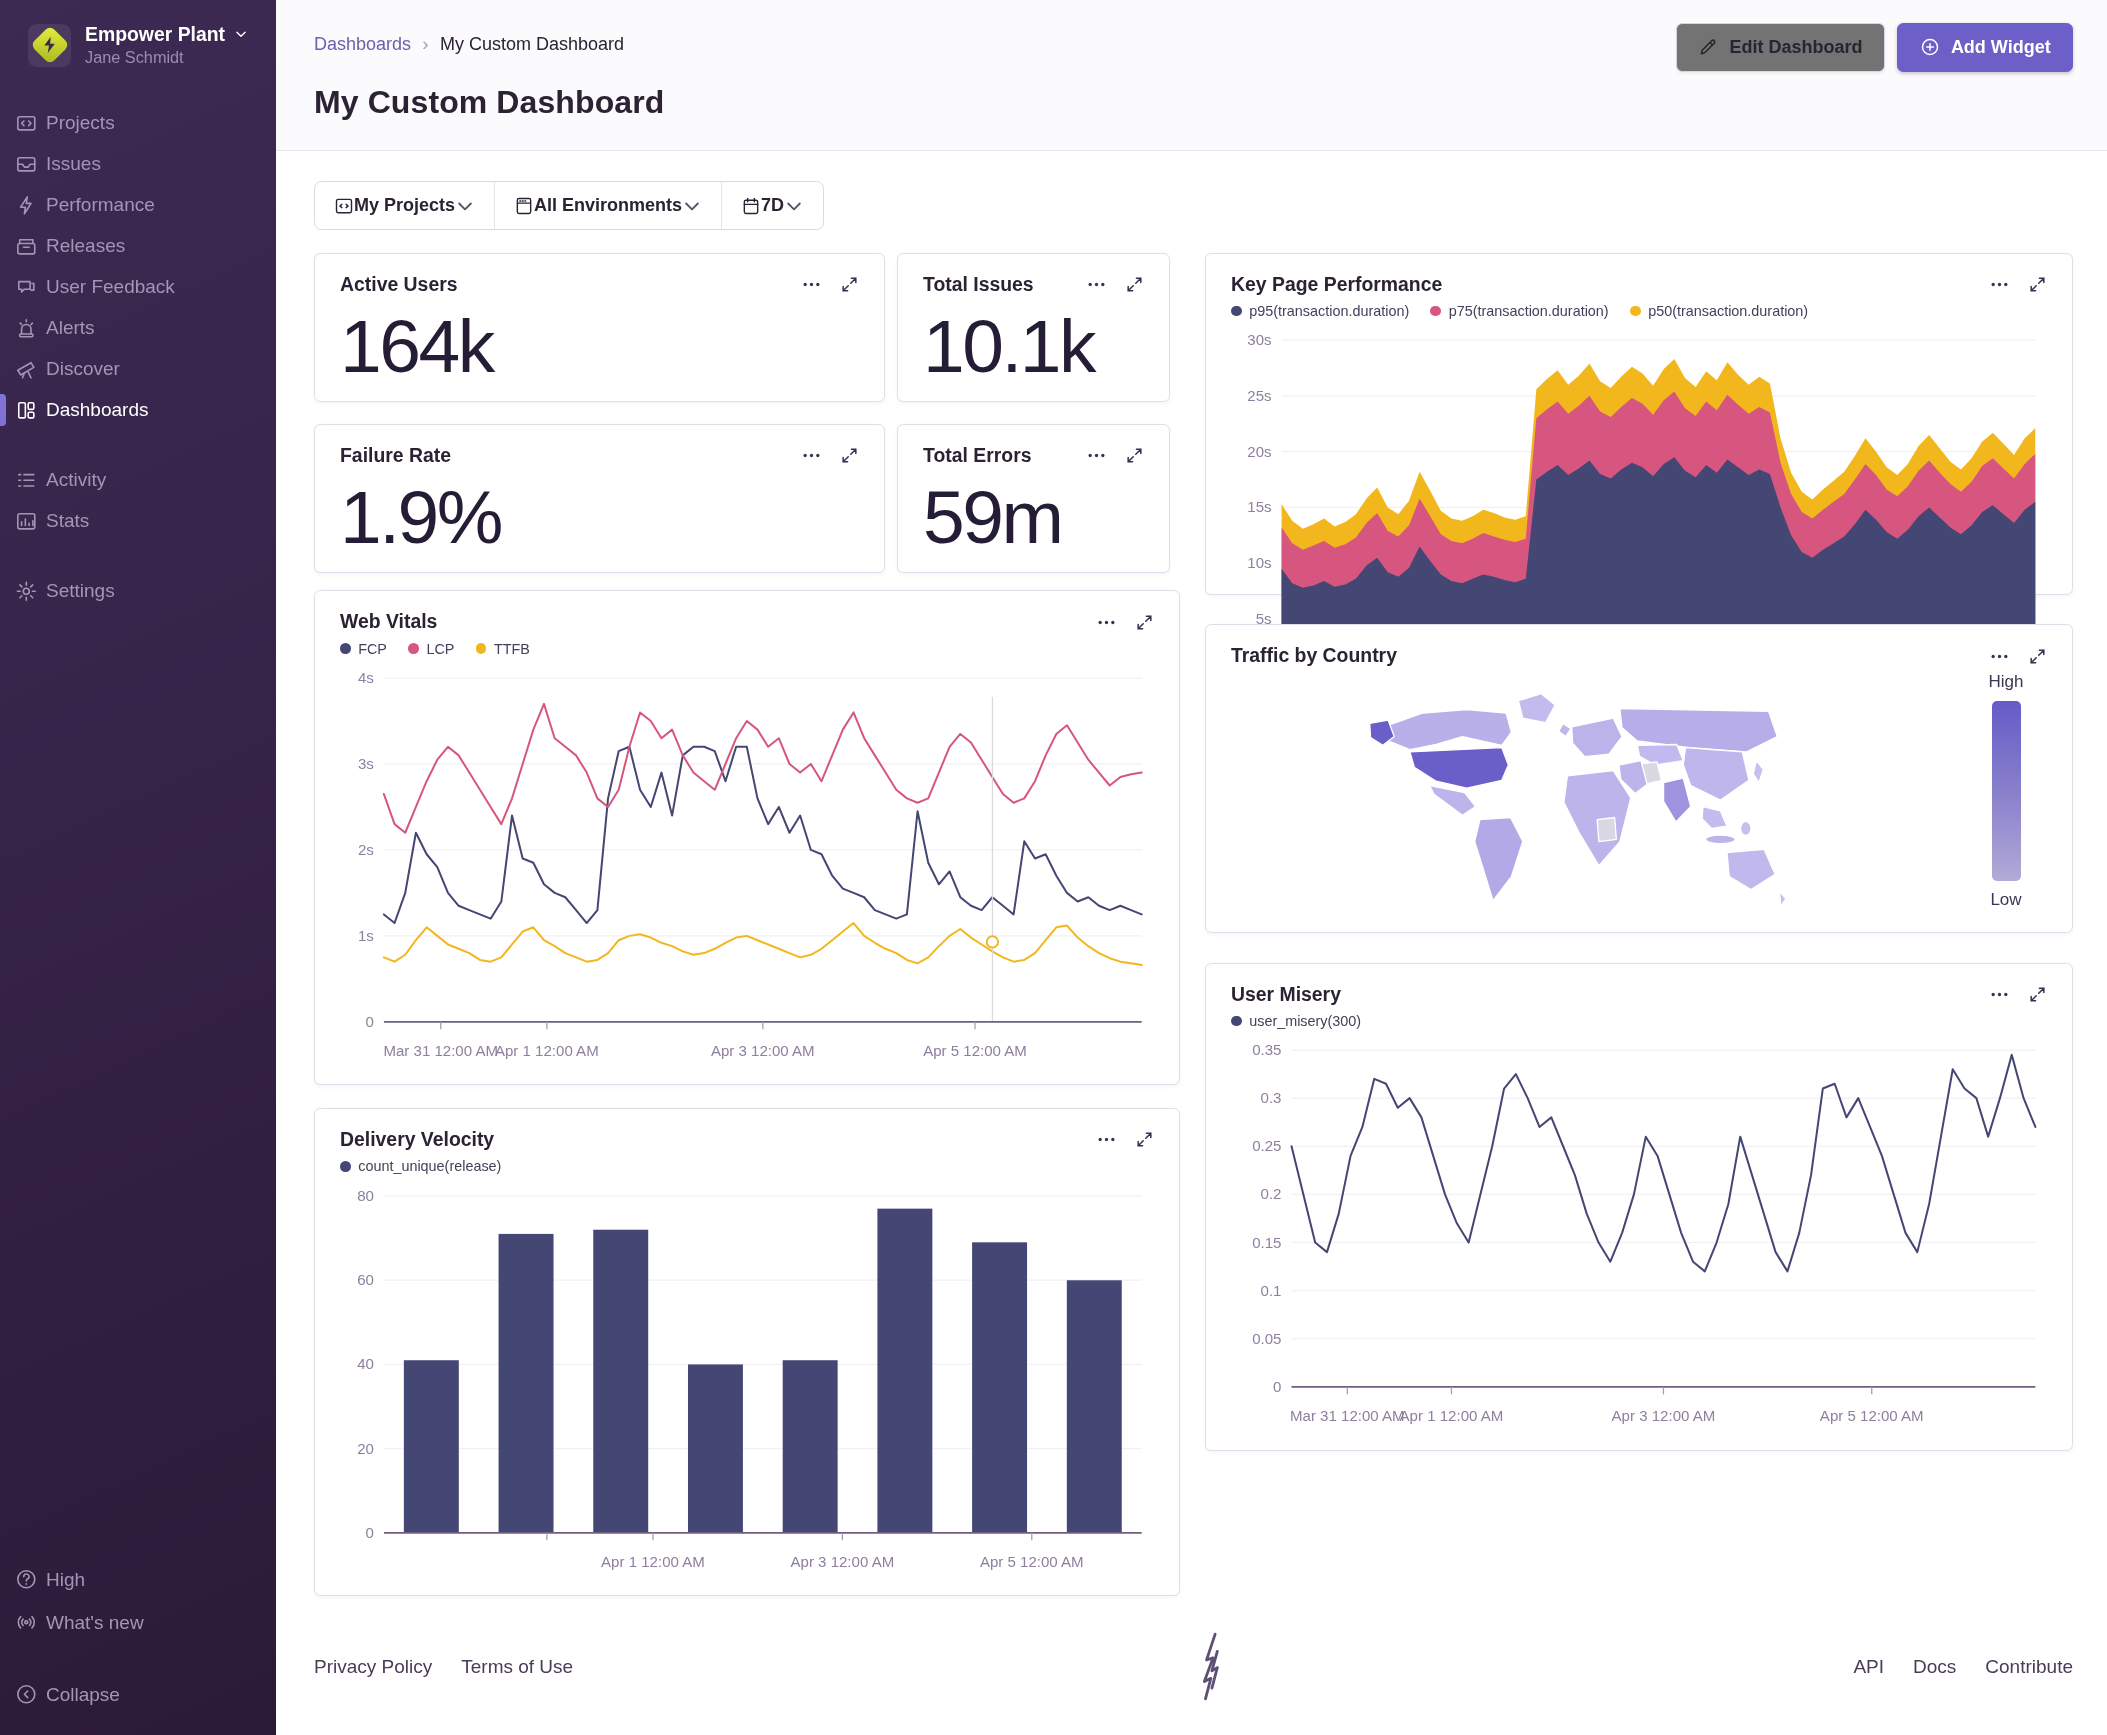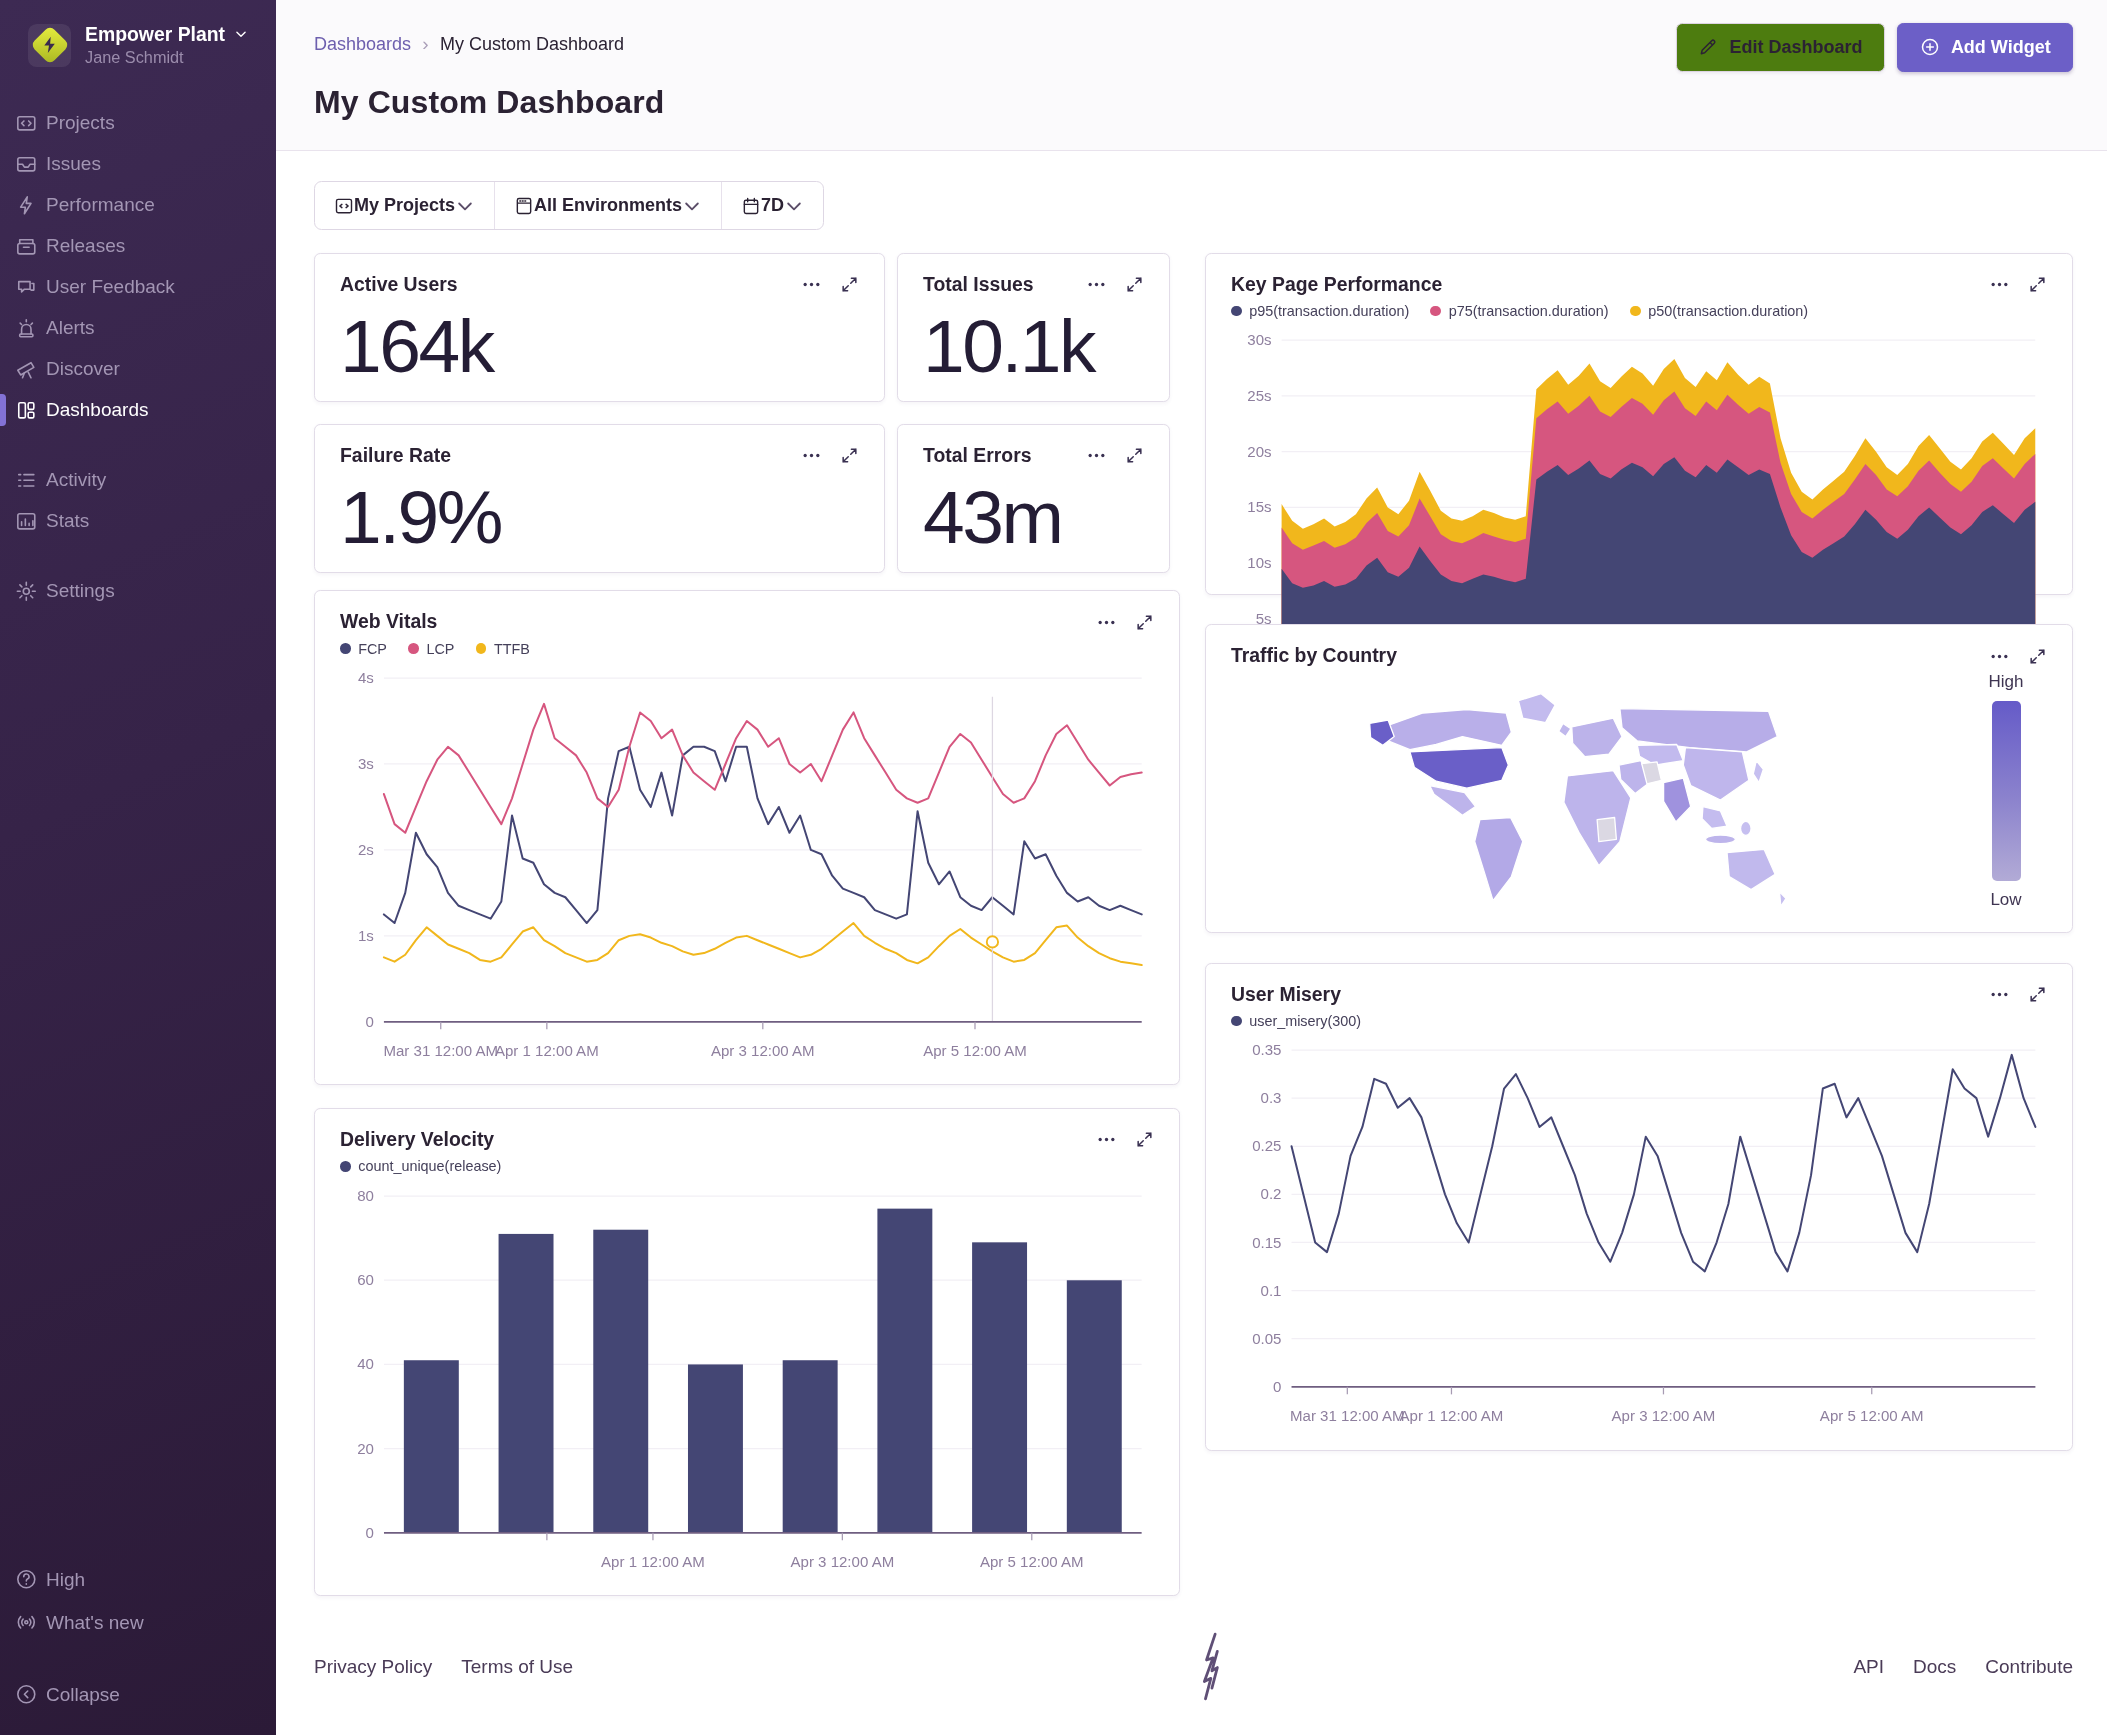--- a/index.html
+++ b/index.html
@@ -37,21 +37,21 @@
   
   header{height:151px;background:#fbfafc;border-bottom:1.3px solid #e9e3ed;position:relative;}
   .crumbs{position:absolute;left:38px;top:33px;font-size:18px;display:flex;align-items:center;gap:11.3px;}
   .crumb-root{color:#6d5fae;cursor:pointer;}
   .crumb-sep{color:#ab9fb9;font-size:19px;}
   .crumb-cur{color:#2b2233;}
   .page-title{position:absolute;left:38px;top:84px;font-size:32px;font-weight:700;color:#2b2233;letter-spacing:0.1px;}
   .hdr-btns{position:absolute;right:35px;top:22.6px;display:flex;gap:12.5px;}
   .btn{height:49px;border-radius:6.3px;display:flex;align-items:center;gap:11.3px;font-size:18px;
     font-weight:700;padding:0 21.3px;cursor:pointer;}
-  .btn.ghost{background:#4d7c0f;border:1.3px solid #ddd4e2;color:#2b2233;box-shadow:0 1.3px 2.5px rgba(73,48,105,.06);}
+  .btn.ghost{background:#737373;border:1.3px solid #ddd4e2;color:#2b2233;box-shadow:0 1.3px 2.5px rgba(73,48,105,.06);}
   .btn.primary{background:#6c5fc7;border:1.3px solid #6c5fc7;color:#fff;box-shadow:0 1.3px 3.8px rgba(73,48,105,.25);}
   .btn svg{width:20px;height:20px;}
 
   
   #content{padding:30px 35px 0 38px;}
   .filterbar{display:inline-flex;align-items:stretch;border:1.3px solid #ded7e4;border-radius:7.5px;
     background:#fff;height:49px;overflow:hidden;}
   .fseg{display:flex;align-items:center;padding:0 19px;font-size:18px;font-weight:700;
     color:#2b2233;cursor:pointer;}
   .fseg + .fseg{border-left:1.3px solid #e7e1ec;}
@@ -406,21 +406,21 @@
                         <circle cx="25" cy="15" r="2.6" fill="#3a3152"></circle>
                       </svg>
                     </span>
                   <span class="icon-btn">
                       <svg viewBox="0 0 30 30">
                         <path d="M18 5h7v7M25 5l-8 8M12 25H5v-7M5 25l8-8" fill="none" stroke="#3a3152" stroke-width="2.4" stroke-linecap="round"></path>
                       </svg>
                     </span>
                 </div>
               </div>
-              <div class="big-num">43m</div>
+              <div class="big-num">59m</div>
             </div>
           </div>
 
           <div class="card h-webvitals">
             <div class="w-head">
               <div class="w-title">Web Vitals</div>
               <div class="w-icons">
                 <span class="icon-btn">
                     <svg viewBox="0 0 30 30">
                       <circle cx="5" cy="15" r="2.6" fill="#3a3152"></circle>

